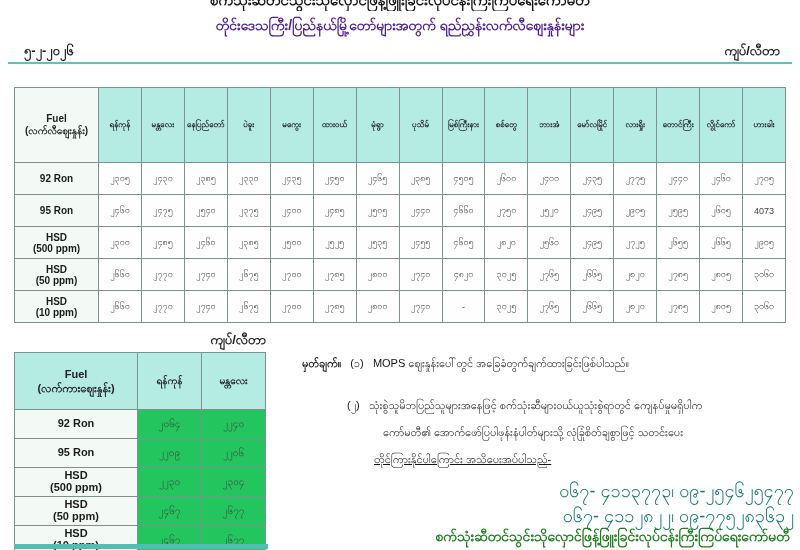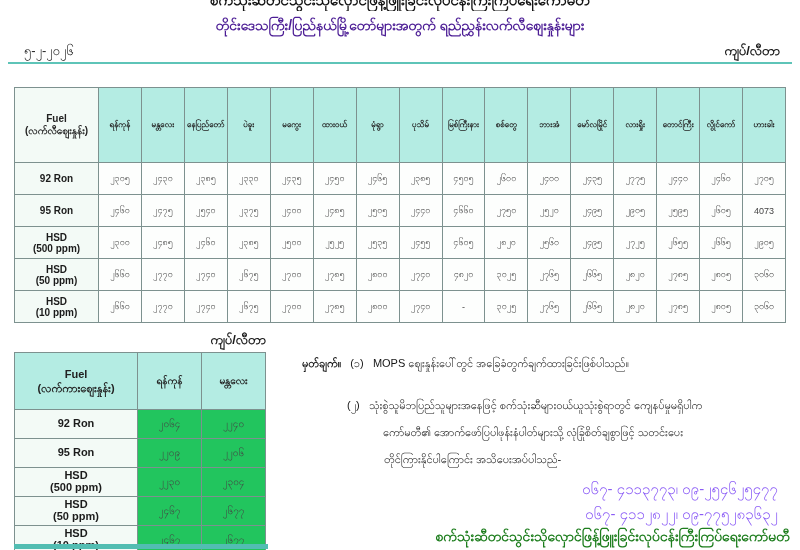--- a/index.html
+++ b/index.html
@@ -7,21 +7,21 @@
     width:800px;height:550px;position:relative;overflow:hidden;
     background:#ffffff;color:#1b1b1b;
     font-family:"Liberation Sans","DejaVu Sans",sans-serif;
   }
   
   .top-clip{position:absolute;top:0;left:0;right:0;height:11px;overflow:hidden;
     text-align:center;font-weight:bold;font-size:15px;color:#111;}
   .top-clip span{display:inline-block;transform:translateY(-10px);white-space:nowrap;}
   .main-title{position:absolute;top:16px;left:0;right:0;text-align:center;
     font-weight:bold;font-size:14px;color:#4c1d95;}
-  .date-label{position:absolute;top:42px;left:24px;font-size:13px;font-weight:400;}
+  .date-label{position:absolute;top:42px;left:24px;font-size:13px;font-weight:700;}
   .unit-label-top{position:absolute;top:42px;right:20px;font-size:13px;font-weight:600;}
   .teal-rule{position:absolute;top:62px;left:8px;right:8px;height:2px;background:#5ec4b8;}
 
   table{border-collapse:collapse;table-layout:fixed;}
   th,td{border:1px solid #7d918f;overflow:hidden;}
 
   
   .retail{position:absolute;top:87px;left:14px;width:772px;}
   .retail th.corner{width:81px;background:#f3faf6;font-size:10px;line-height:1.25;}
   .retail thead th{background:#b4ece3;font-weight:bold;font-size:8px;color:#222;
@@ -39,21 +39,21 @@
   .wholesale thead th{background:#b4ece3;font-weight:bold;font-size:10px;color:#222;
     height:54px;padding:1px;}
   .wholesale tbody th{background:#f3faf6;font-size:11px;font-weight:bold;height:26px;
     white-space:pre-line;line-height:1.05;}
   .wholesale tbody td{background:#22c55e;text-align:center;font-size:10px;color:#444;}
   .wholesale-bar{position:absolute;top:544px;left:14px;width:254px;height:5px;background:#52bdb2;}
 
   
   .note{position:absolute;font-size:11px;color:#161616;white-space:nowrap;}
   .note b{font-weight:bold;}
-  .phone{position:absolute;right:22px;font-size:15px;color:#8b5cf6;white-space:nowrap;}
+  .phone{position:absolute;right:6px;font-size:18px;color:#0f766e;white-space:nowrap;}
   .committee{position:absolute;top:527px;right:10px;font-size:14px;font-weight:bold;
     color:#1e7e1e;white-space:nowrap;}
 </style>
 </head>
 <body>
 
 <div class="top-clip">
   <span>စက်သုံးဆီတင်သွင်းသိုလှောင်ဖြန့်ဖြူးခြင်းလုပ်ငန်းကြီးကြပ်ရေးကော်မတီ</span>
 </div>
 
@@ -231,17 +231,17 @@
 <div class="note" style="top:356px;left:302px;">
   <b>မှတ်ချက်။</b>&nbsp;&nbsp;
   <span>(၁)</span>&nbsp;&nbsp;
   <span>MOPS ဈေးနှုန်းပေါ်တွင် အခြေခံတွက်ချက်ထားခြင်းဖြစ်ပါသည်။</span>
 </div>
 <div class="note" style="top:398px;left:347px;">
   <span>(၂)</span>&nbsp;&nbsp;
   <span>သုံးစွဲသူမိဘပြည်သူများအနေဖြင့် စက်သုံးဆီများဝယ်ယူသုံးစွဲရာတွင် ကျေနပ်မှုမရှိပါက</span>
 </div>
 <div class="note" style="top:425px;left:383px;">ကော်မတီ၏ အောက်ဖော်ပြပါဖုန်းနံပါတ်များသို့ လုံခြုံစိတ်ချစွာဖြင့် သတင်းပေး</div>
-<div class="note" style="top:452px;left:384px;">တိုင်ကြားနိုင်ပါကြောင်း အသိပေးအပ်ပါသည်-</div>
+<div class="note" style="top:452px;left:374px;text-decoration:underline;">တိုင်ကြားနိုင်ပါကြောင်း အသိပေးအပ်ပါသည်-</div>
 
 <div class="phone" style="top:479px;">ဝ၆၇- ၄၁၁၃၇၇၃၊ ဝ၉-၂၅၄၆၂၅၄၇၇</div>
 <div class="phone" style="top:504px;">ဝ၆၇- ၄၁၁၂၈၂၂၊ ဝ၉-၇၇၅၂၈၃၆၃၂</div>
 <div class="committee">စက်သုံးဆီတင်သွင်းသိုလှောင်ဖြန့်ဖြူးခြင်းလုပ်ငန်းကြီးကြပ်ရေးကော်မတီ</div>
 
 </body></html>

